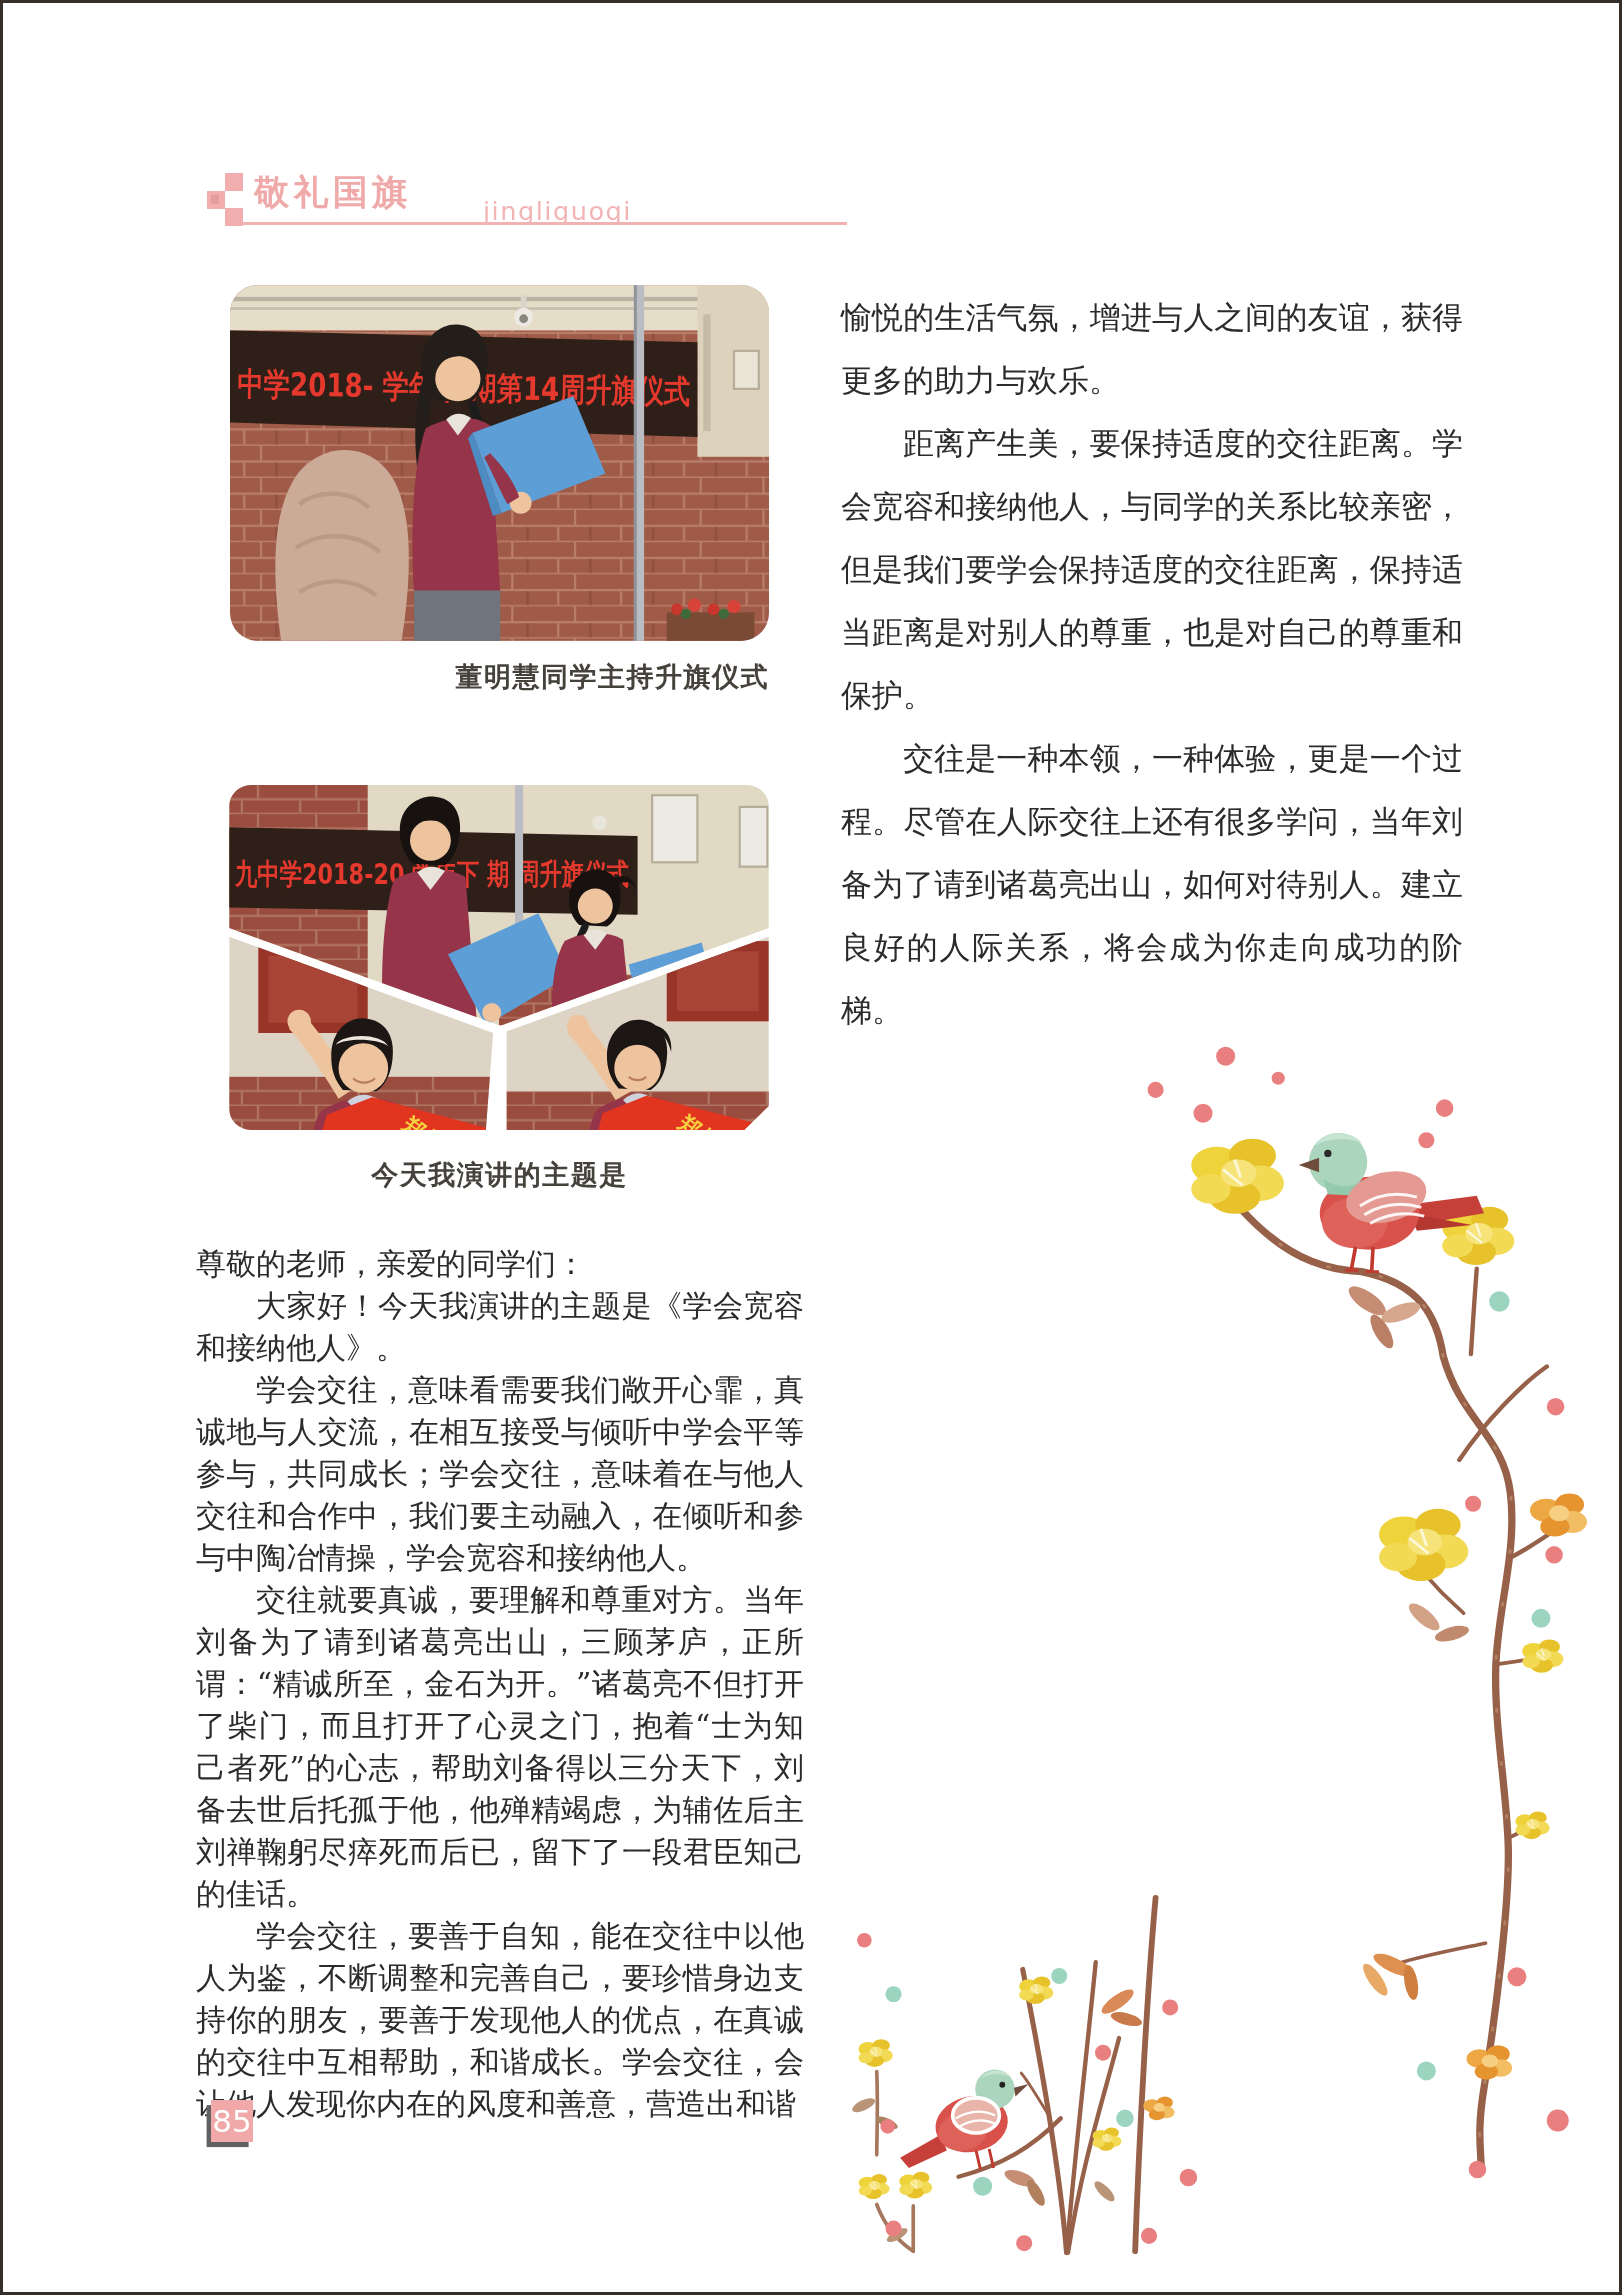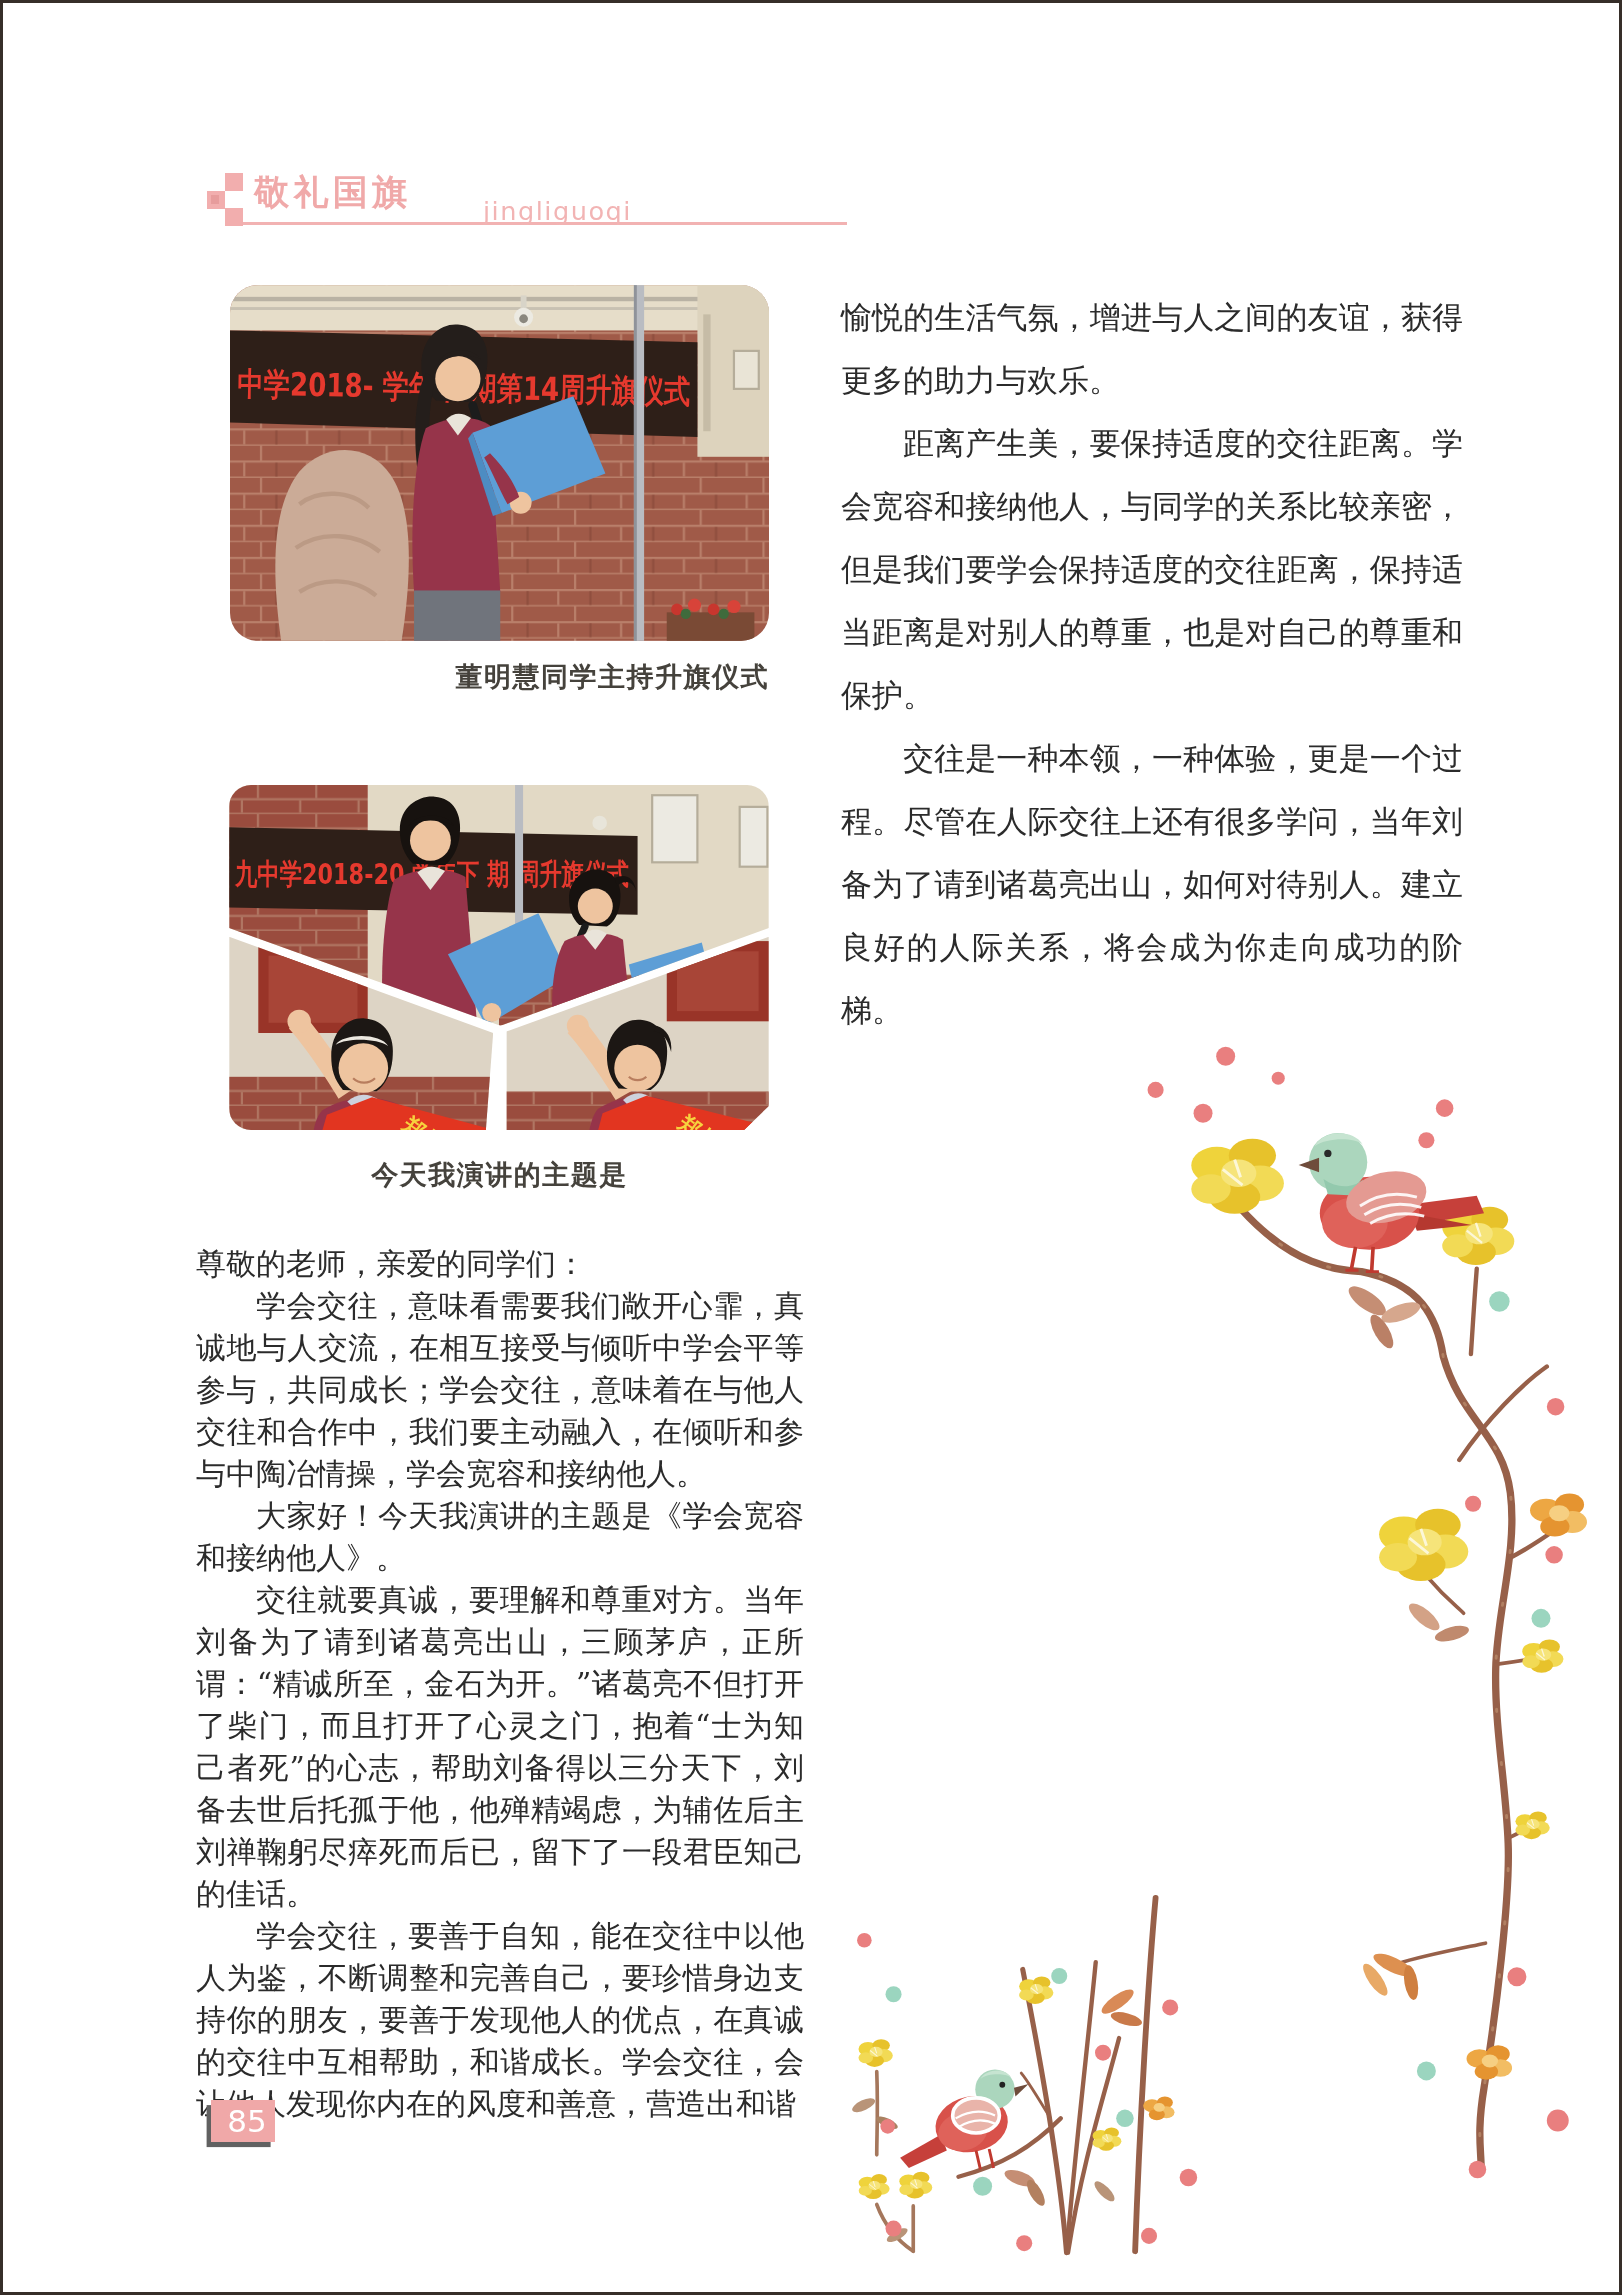--- a/index.html
+++ b/index.html
@@ -31,23 +31,23 @@
   .cap2{top:1157px;}
 
   
   .col{position:absolute;color:#2b2b2b;text-align:justify;}
   .col p{margin:0;text-indent:2em;}
   .col p:first-child{text-indent:0;}
   .col-left{left:196px;top:1243px;width:608px;font-size:30px;line-height:42px;}
   .col-right{left:841px;top:286px;width:622px;font-size:31px;line-height:63px;}
 
   
-  .pagenum{position:absolute;left:211px;top:2100px;width:56px;height:42px;background:#f0a8a8;
+  .pagenum{position:absolute;left:211px;top:2100px;width:42px;height:42px;background:#f0a8a8;
            box-shadow:-4.4px 5.1px 0 #616161;color:#ffffff;display:flex;align-items:center;justify-content:center;
-           font-family:"DejaVu Sans","Liberation Sans",sans-serif;font-size:31px;padding-left:8px;}
+           font-family:"DejaVu Sans","Liberation Sans",sans-serif;font-size:31px;}
 
   .deco{position:absolute;left:840px;top:1022px;width:783px;height:1273px;}
   svg text{user-select:none;}
 </style>
 </head>
 <body>
 
 <div class="page">
   <div class="frame"></div>
 
@@ -208,22 +208,22 @@
           <polygon points="512,450 572,426 740,468 740,473 688,473 506,473" fill="#e23520"></polygon>
           <text x="614" y="468" font-family="DejaVu Sans, Liberation Sans, sans-serif" font-weight="bold" font-size="30" fill="#f7d23e" transform="rotate(36 614 468)">郑州</text>
         </g>
       </g>
     </svg>
   </div>
   <div class="caption cap2">今天我演讲的主题是</div>
 
   <div class="col col-left">
       <p>尊敬的老师，亲爱的同学们：</p>
+      <p>大家好！今天我演讲的主题是《学会宽容和接纳他人》。</p>
       <p>学会交往，意味看需要我们敞开心霏，真诚地与人交流，在相互接受与倾听中学会平等参与，共同成长；学会交往，意味着在与他人交往和合作中，我们要主动融入，在倾听和参与中陶冶情操，学会宽容和接纳他人。</p>
-      <p>大家好！今天我演讲的主题是《学会宽容和接纳他人》。</p>
       <p>交往就要真诚，要理解和尊重对方。当年刘备为了请到诸葛亮出山，三顾茅庐，正所谓：“精诚所至，金石为开。”诸葛亮不但打开了柴门，而且打开了心灵之门，抱着“士为知己者死”的心志，帮助刘备得以三分天下，刘备去世后托孤于他，他殚精竭虑，为辅佐后主刘禅鞠躬尽瘁死而后已，留下了一段君臣知己的佳话。</p>
       <p>学会交往，要善于自知，能在交往中以他人为鉴，不断调整和完善自己，要珍惜身边支持你的朋友，要善于发现他人的优点，在真诚的交往中互相帮助，和谐成长。学会交往，会让他人发现你内在的风度和善意，营造出和谐</p>
     </div>
   <div class="col col-right">
       <p>愉悦的生活气氛，增进与人之间的友谊，获得更多的助力与欢乐。</p>
       <p>距离产生美，要保持适度的交往距离。学会宽容和接纳他人，与同学的关系比较亲密，但是我们要学会保持适度的交往距离，保持适当距离是对别人的尊重，也是对自己的尊重和保护。</p>
       <p>交往是一种本领，一种体验，更是一个过程。尽管在人际交往上还有很多学问，当年刘备为了请到诸葛亮出山，如何对待别人。建立良好的人际关系，将会成为你走向成功的阶梯。</p>
     </div>
 
   <div class="pagenum">85</div>

